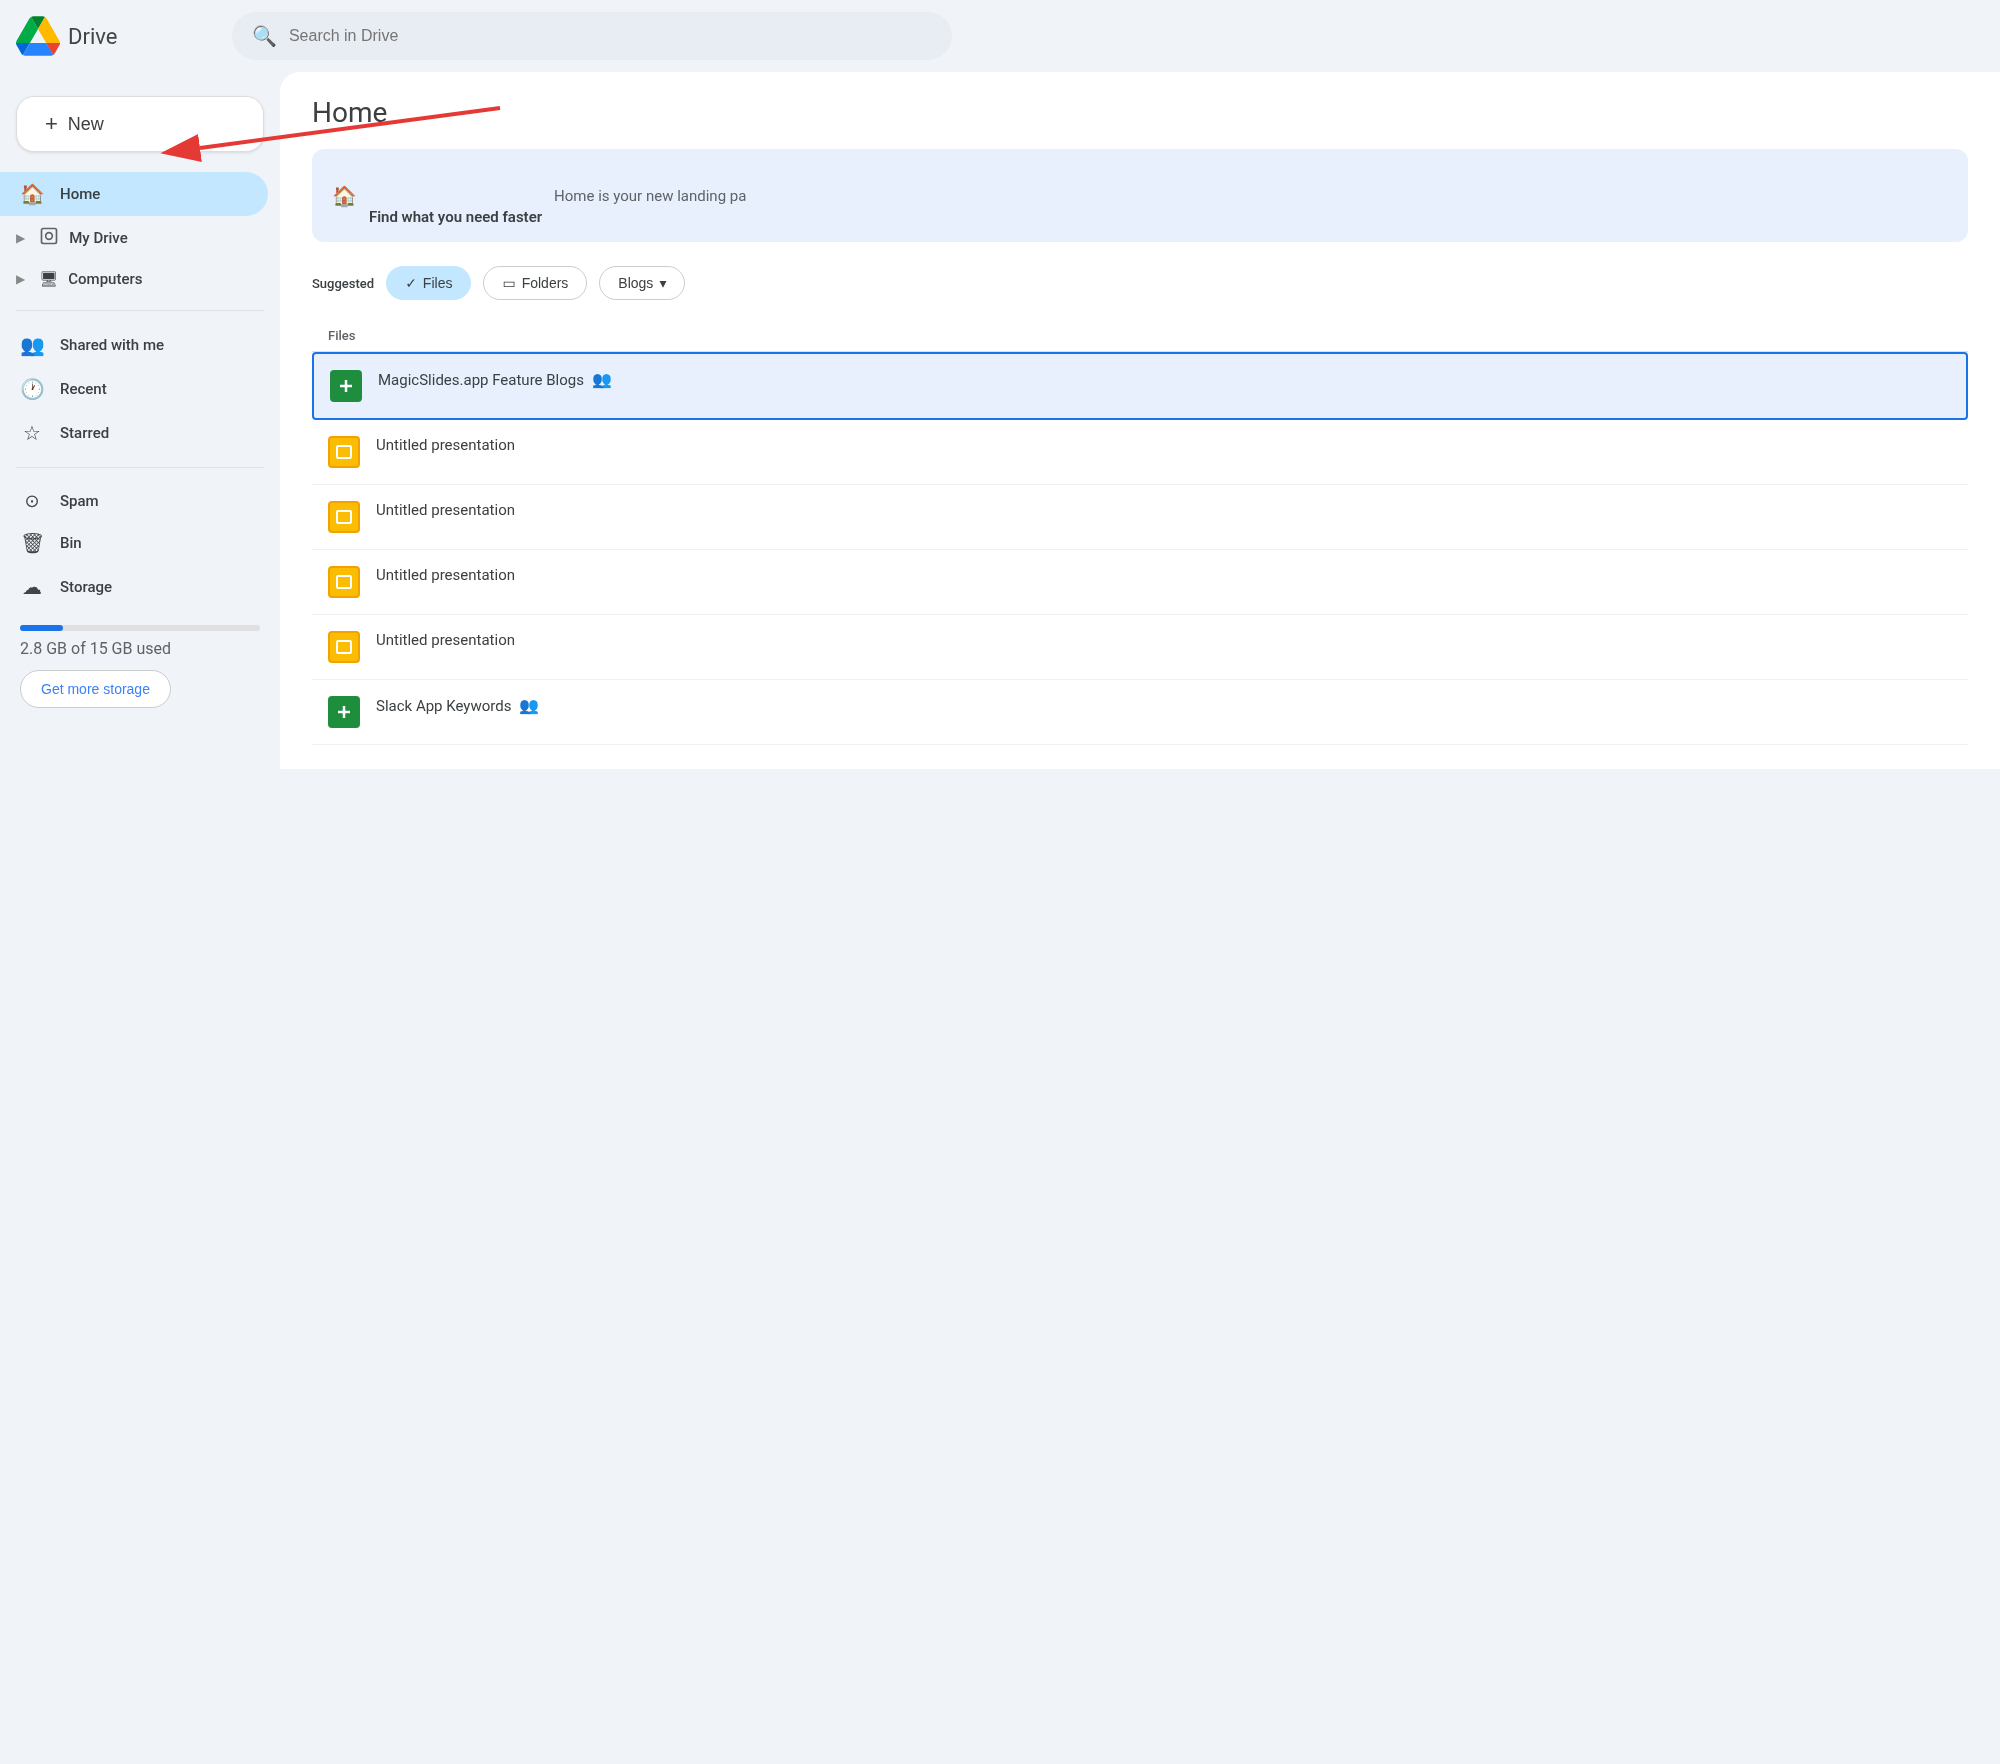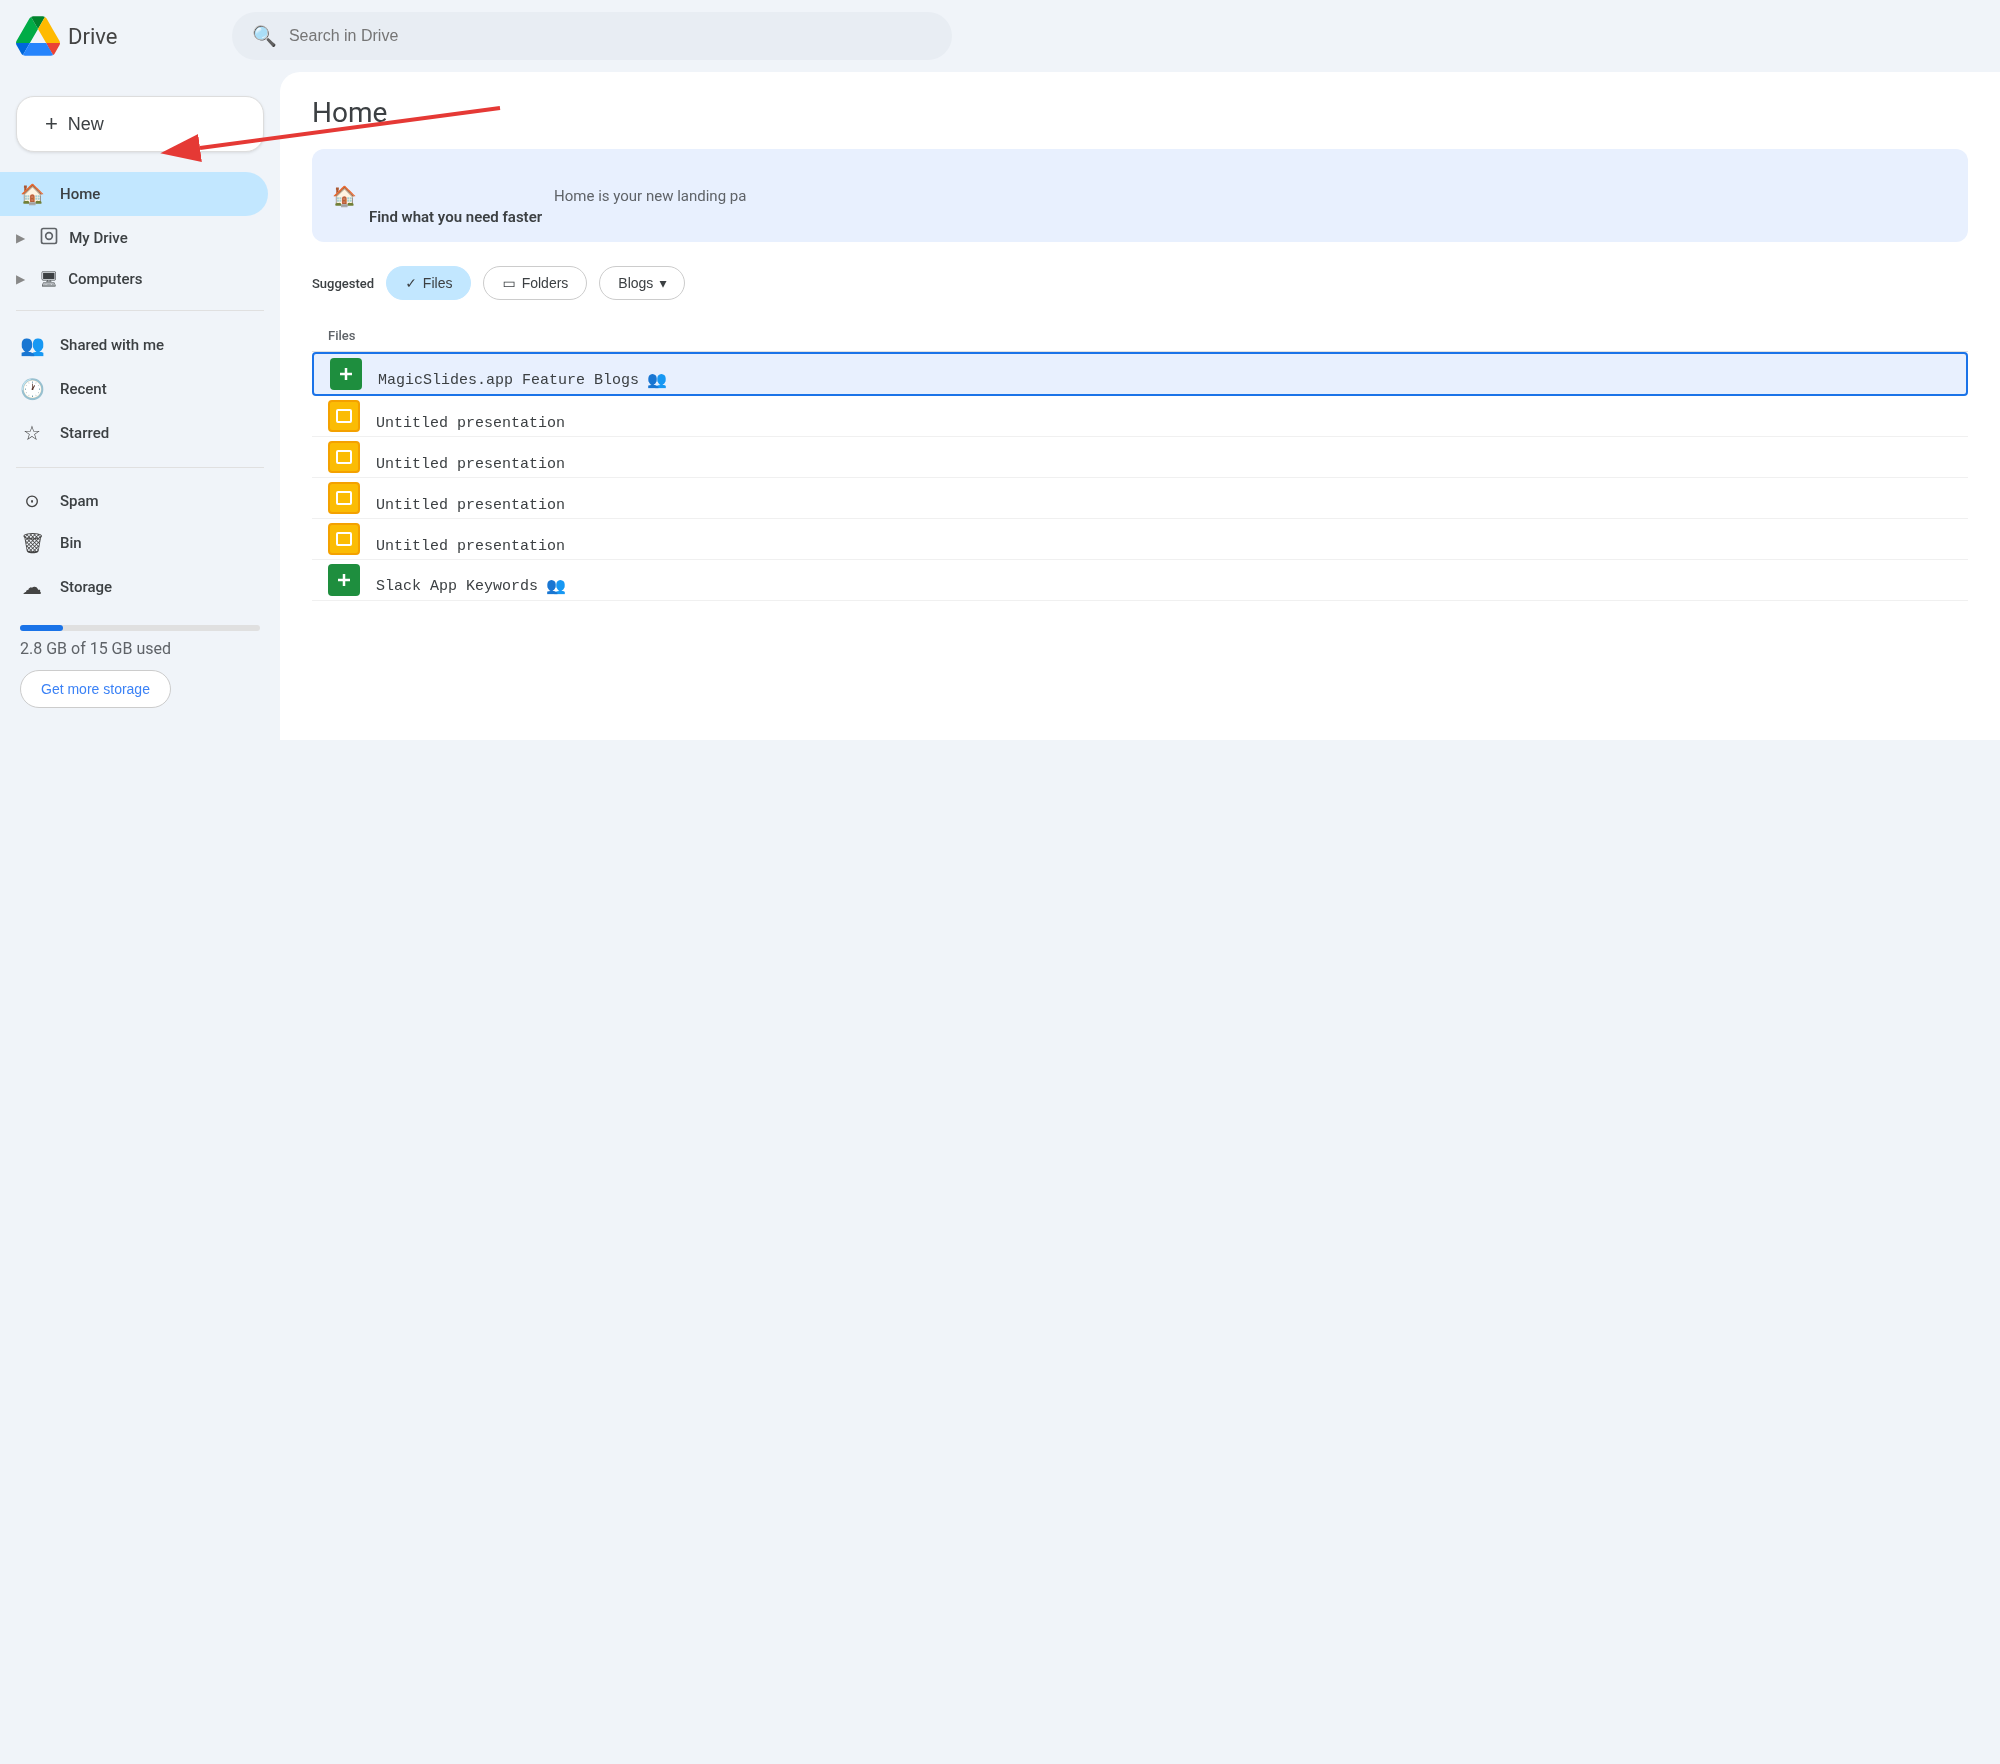--- a/index.html
+++ b/index.html
@@ -236,26 +236,25 @@
     }
     .table-header {
       font-size: 13px;
       color: #5f6368;
       font-weight: 500;
       padding: 8px 16px;
       border-bottom: 1px solid #e0e0e0;
     }
     .file-row {
       display: flex;
-      align-items: flex-end;
-      padding: 4px 16px;
+      align-items: flex-start;
+      padding: 16px 16px;
       border-bottom: 1px solid #f0f0f0;
       gap: 16px;
       cursor: pointer;
-      font-family: Liberation Mono, monospace;
     }
     .file-row.selected { background: #e8f0fe; border: 2px solid #1a73e8; border-radius: 4px; }
     .file-icon {
       width: 32px;
       height: 32px;
       border-radius: 4px;
       display: flex;
       align-items: center;
       justify-content: center;
       flex-shrink: 0;

